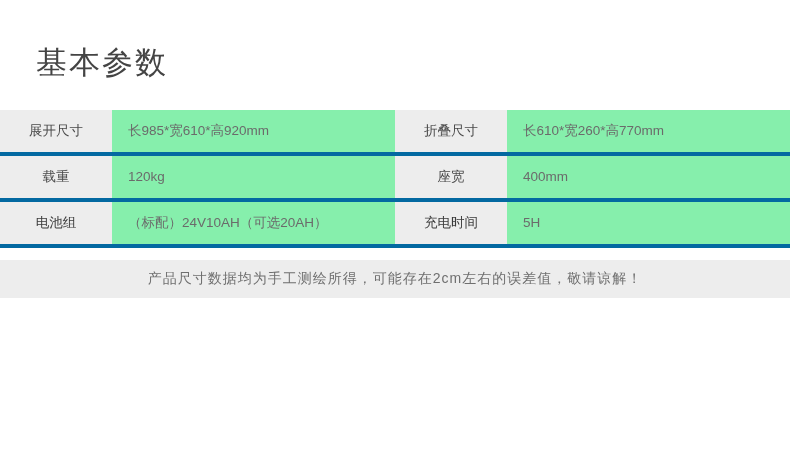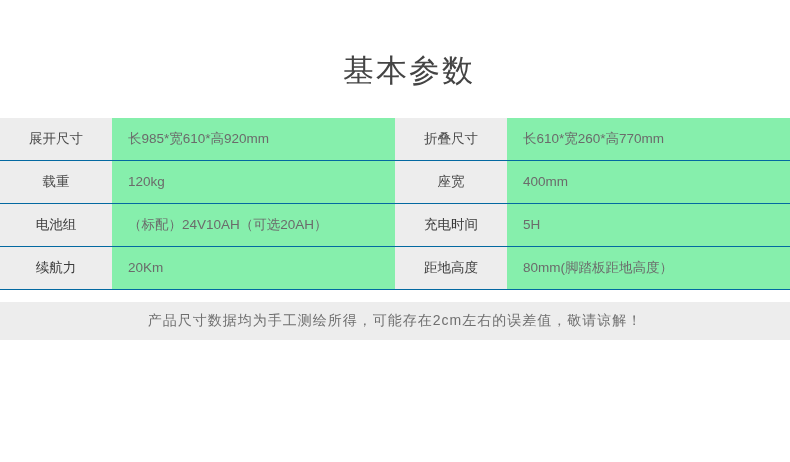--- a/index.html
+++ b/index.html
@@ -14,44 +14,44 @@
     font-family: "Liberation Sans", sans-serif;
     color: #4d4d4d;
     overflow: hidden;
   }
   .page {
     width: 790px;
     height: 462px;
     position: relative;
   }
   .title {
-    text-align: center;
+    text-align: left;
     font-size: 31px;
     color: #444444;
     letter-spacing: 2px;
     padding-top: 33px;
     padding-bottom: 0;
     font-weight: normal;
-    margin: 16px;
+    margin: 8px;
     line-height: 44px;
     padding-left: 28px;
   }
   .spec-table {
     width: 790px;
     border-collapse: collapse;
     margin-top: 25px;
     table-layout: fixed;
   }
   .spec-table tr {
     height: 37.5px;
   }
   .spec-table td {
     font-size: 13.5px;
     vertical-align: middle;
-    border-bottom: 1px solid #0369a1;
+    border-bottom: 4px solid #0369a1;
     padding: 12px;
     line-height: 18px;
   }
   td.label {
     background: #ededed;
     color: #4a4a4a;
     text-align: center;
     width: 112px;
     font-size: 13.5px;
   }
@@ -104,26 +104,20 @@
 
 
         <tr>
           <td class="label emph">电池组</td>
           <td class="value">（标配）24V10AH（可选20AH）</td>
           <td class="label emph">充电时间</td>
           <td class="value">5H</td>
         </tr>
 
 
-        <tr>
-          <td class="label emph">续航力</td>
-          <td class="value">20Km</td>
-          <td class="label emph">距地高度</td>
-          <td class="value">80mm(脚踏板距地高度）</td>
-        </tr>
 
 
 
       </tbody>
     </table>
   </div>
 
   <div class="footer">产品尺寸数据均为手工测绘所得，可能存在2cm左右的误差值，敬请谅解！</div>
 </div>
 

